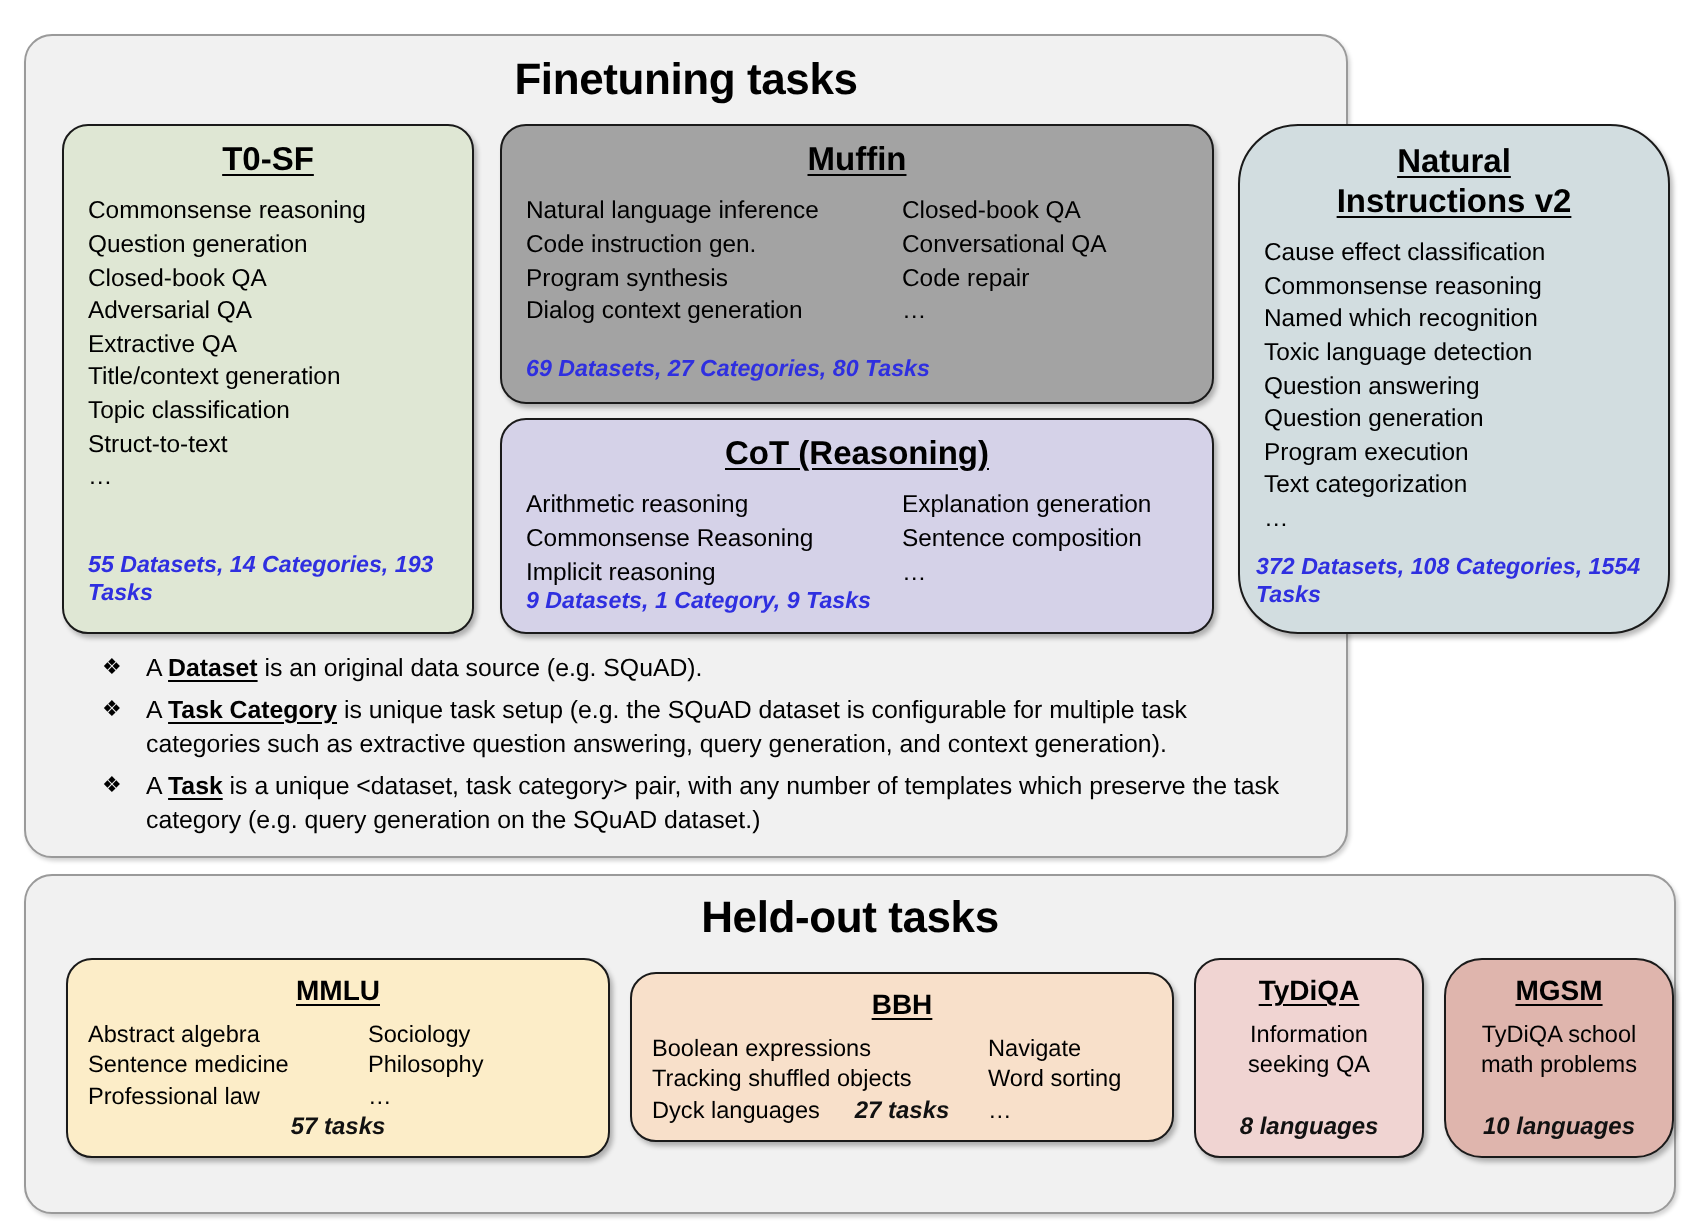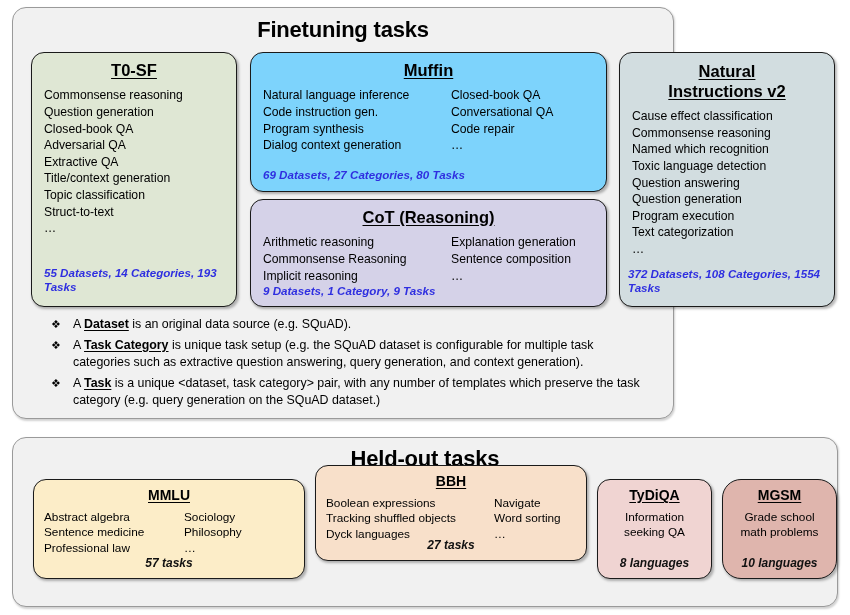--- a/index.html
+++ b/index.html
@@ -13,21 +13,21 @@
   .page { position: relative; width: 850px; height: 615px; }
 
   
   .section {
     position: absolute;
     background: #f1f1f1;
     border: 1.5px solid #9a9a9a;
     border-radius: 14px;
     box-shadow: 1px 1.5px 2px rgba(0,0,0,0.18);
   }
-  #finetuning-section { left: 12px; top: 7px; width: 662px; height: 412px; }
+  #finetuning-section { left: 12px; top: 17px; width: 662px; height: 412px; }
   #heldout-section   { left: 12px; top: 437px; width: 826px; height: 170px; }
 
   .section-title {
     text-align: center;
     font-size: 22px;
     font-weight: bold;
     letter-spacing: -0.2px;
     padding-top: 9px;
   }
   #heldout-section .section-title { padding-top: 8px; }
@@ -72,35 +72,36 @@
   
   #card-t0sf {
     left: 18px; top: 44px; width: 206px; height: 255px;
     background: #dfe7d4;
   }
   #card-t0sf .items { margin-top: 2px; }
   #card-t0sf .stats { position: absolute; left: 12px; right: 12px; bottom: 12px; }
 
   #card-muffin {
     left: 237px; top: 44px; width: 357px; height: 140px;
-    background: #7dd3fc;
+    background: #a3a3a3;
   }
   #card-muffin .stats { position: absolute; left: 12px; right: 12px; bottom: 9px; }
   #card-muffin .col-a { width: 188px; }
 
   #card-cot {
     left: 237px; top: 191px; width: 357px; height: 108px;
     background: #d5d2e8;
   }
   #card-cot .stats { position: absolute; left: 12px; right: 12px; bottom: 8px; }
   #card-cot .col-a { width: 188px; }
 
   #card-niv2 {
     left: 606px; top: 44px; width: 216px; height: 255px;
     background: #d2dde0;
+    border-radius: 30px;
   }
   #card-niv2 .items { margin-top: 1px; }
   #card-niv2 .stats { position: absolute; left: 8px; right: 8px; bottom: 11px; }
 
   
   #definitions {
     position: absolute;
     left: 34px; top: 308px; right: 20px;
     font-size: 12.4px;
     line-height: 17.5px;
@@ -116,21 +117,21 @@
   }
   .def-text { flex: 1; }
   .def-text b { text-decoration: underline; text-underline-offset: 1.5px; }
 
   
   #card-mmlu {
     left: 20px; top: 41px; width: 272px; height: 100px;
     background: #fcedc8;
   }
   #card-bbh {
-    left: 302px; top: 27px; width: 272px; height: 96px;
+    left: 302px; top: 48px; width: 272px; height: 85px;
     background: #f8e0ca;
   }
   #card-tydiqa {
     left: 584px; top: 41px; width: 115px; height: 100px;
     background: #f0d4d2;
   }
   #card-mgsm {
     left: 709px; top: 41px; width: 115px; height: 100px;
     background: #dfb5ad;
     border-radius: 19px;
@@ -297,20 +298,20 @@
       <div class="narrow-body">
         <div>Information</div>
         <div>seeking QA</div>
       </div>
       <div class="stats-dark">8 languages</div>
     </div>
 
     <div class="card" id="card-mgsm">
       <div class="card-title">MGSM</div>
       <div class="narrow-body">
-        <div>Grade school</div>
+        <div>TyDiQA school</div>
         <div>math problems</div>
       </div>
       <div class="stats-dark">10 languages</div>
     </div>
   </div>
 
 </div>
 
 </body></html>

